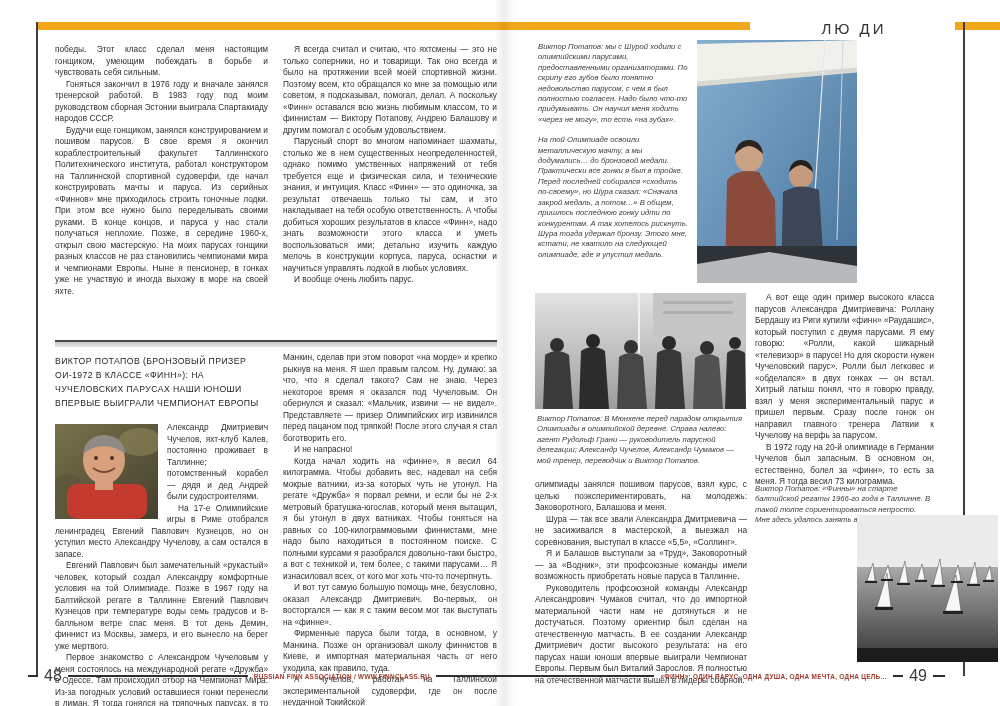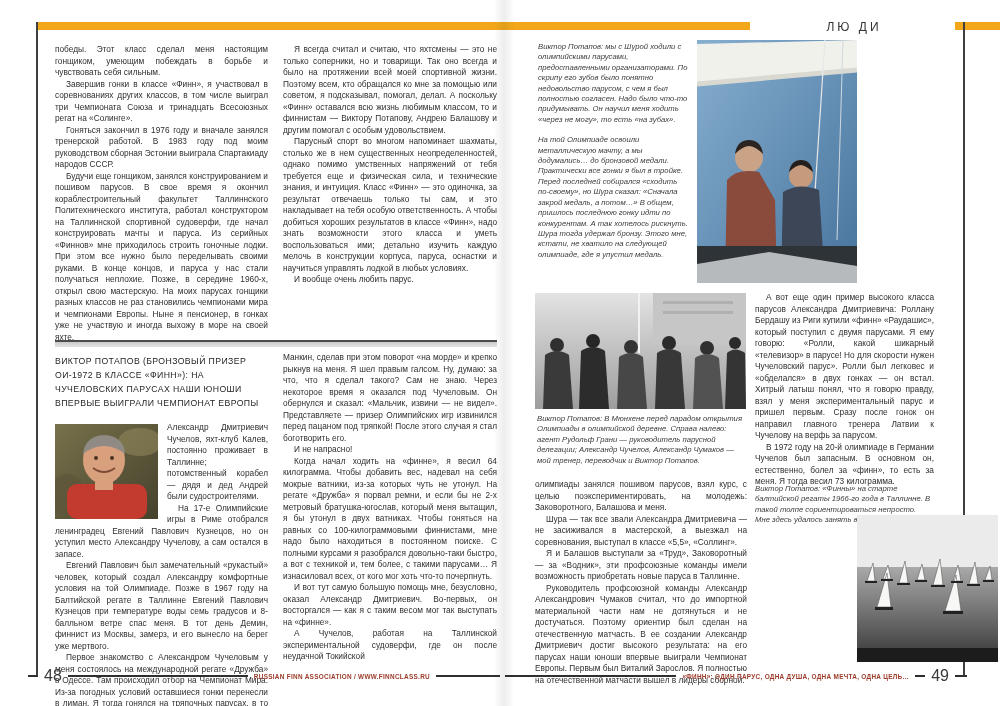--- a/index.html
+++ b/index.html
@@ -6,21 +6,21 @@
   #spread{
     position:relative;width:1000px;height:706px;background:#ffffff;
     font-family:"Liberation Sans",sans-serif;color:#2d2d2d;overflow:hidden;
   }
   
   .topbar{position:absolute;top:22px;height:8px;background:#F2A71B;}
   .vrule{position:absolute;top:22px;width:2px;height:654px;background:#3f3f3f;}
   .spine{position:absolute;left:494px;top:0;width:20px;height:706px;
     background:linear-gradient(to right,rgba(0,0,0,0),rgba(0,0,0,0.07) 50%,rgba(0,0,0,0));}
   .section-label{position:absolute;left:814px;top:20px;width:80px;text-align:center;
-    font-size:12px;letter-spacing:3px;color:#333;}
+    font-size:15px;letter-spacing:3px;color:#333;}
   .divider{position:absolute;left:55px;top:340px;width:442px;height:5px;
     border-top:2px solid #4c4c4c;background:linear-gradient(#c9c9c9,#e3e3e3);}
   
   .body-text{position:absolute;font-size:8.3px;line-height:11.5px;text-align:justify;color:#2e2e2e;}
   .body-text p{margin:0;text-indent:11px;}
   .first-flush p:first-child{text-indent:0;}
   .caption{position:absolute;font-size:7.7px;line-height:10.4px;font-style:italic;color:#3b3b3b;}
   .caption p{margin:0 0 10px 0;font-style:italic;}
   .section-header{font-weight:normal;font-size:8.7px;line-height:14px;letter-spacing:0.4px;
     color:#1f1f1f;margin:0 0 12px 0;text-align:left;text-transform:uppercase;}
@@ -44,21 +44,20 @@
   <div class="topbar" style="left:36px;width:714px;"></div>
   <div class="section-label">ЛЮ ДИ</div>
   <div class="topbar" style="left:955px;width:45px;"></div>
 
   <div class="vrule" style="left:36px;"></div>
   <div class="vrule" style="left:963px;"></div>
   <div class="spine"></div>
 
   <div class="body-text first-flush" style="left:55px;top:44px;width:213px;">
       <p>победы. Этот класс сделал меня настоящим гонщиком, умеющим побеждать в борьбе и чувствовать себя сильным.</p>
-      <p>Завершив гонки в классе «Финн», я участвовал в соревнованиях других классов, в том числе выиграл три Чемпионата Союза и тринадцать Всесоюзных регат на «Солинге».</p>
       <p>Гоняться закончил в 1976 году и вначале занялся тренерской работой. В 1983 году под моим руководством сборная Эстонии выиграла Спартакиаду народов СССР.</p>
       <p>Будучи еще гонщиком, занялся конструированием и пошивом парусов. В свое время я окончил кораблестроительный факультет Таллиннского Политехнического института, работал конструктором на Таллиннской спортивной судоверфи, где начал конструировать мачты и паруса. Из серийных «Финнов» мне приходилось строить гоночные лодки. При этом все нужно было переделывать своими руками. В конце концов, и паруса у нас стали получаться неплохие. Позже, в середине 1960-х, открыл свою мастерскую. На моих парусах гонщики разных классов не раз становились чемпионами мира и чемпионами Европы. Ныне я пенсионер, в гонках уже не участвую и иногда выхожу в море на своей яхте.</p>
     </div>
 
   <div class="body-text" style="left:283px;top:44px;width:214px;">
       <p>Я всегда считал и считаю, что яхтсмены — это не только соперники, но и товарищи. Так оно всегда и было на протяжении всей моей спортивной жизни. Поэтому всем, кто обращался ко мне за помощью или советом, я подсказывал, помогал, делал. А поскольку «Финн» оставался всю жизнь любимым классом, то и финнистам — Виктору Потапову, Андрею Балашову и другим помогал с особым удовольствием.</p>
       <p>Парусный спорт во многом напоминает шахматы, столько же в нем существенных неопределенностей, однако помимо умственных напряжений от тебя требуется еще и физическая сила, и технические знания, и интуиция. Класс «Финн» — это одиночка, за результат отвечаешь только ты сам, и это накладывает на тебя особую ответственность. А чтобы добиться хороших результатов в классе «Финн», надо знать возможности этого класса и уметь воспользоваться ими; детально изучить каждую мелочь в конструкции корпуса, паруса, оснастки и научиться управлять лодкой в любых условиях.</p>
       <p>И вообще очень любить парус.</p>
     </div>
 
@@ -92,20 +91,21 @@
         <p>Евгений Павлович был замечательный «рукастый» человек, который создал Александру комфортные условия на той Олимпиаде. Позже в 1967 году на Балтийской регате в Таллинне Евгений Павлович Кузнецов при температуре воды семь градусов и 8-балльном ветре спас меня. В тот день Демин, финнист из Москвы, замерз, и его вынесло на берег уже мертвого.</p>
         <p>Первое знакомство с Александром Чучеловым у меня состоялось на международной регате «Дружба» в Одессе. Там происходил отбор на Чемпионат Мира. Из-за погодных условий оставшиеся гонки перенесли в лиман. Я тогда гонялся на тряпочных парусах, в то время как иностранцы и наши мастера ходили под дакроном. В одной из гонок я оказался в лидерах и попал между Чучеловым и Манкиным. Первым меня «проутюжил»</p>
       </div>
   </div>
 
   <div class="body-text first-flush" style="left:283px;top:352px;width:214px;">
       <p>Манкин, сделав при этом поворот «на морде» и крепко рыкнув на меня. Я шел правым галсом. Ну, думаю: за что, что я сделал такого? Сам не знаю. Через некоторое время я оказался под Чучеловым. Он обернулся и сказал: «Мальчик, извини — не видел». Представляете — призер Олимпийских игр извинился перед пацаном под тряпкой! После этого случая я стал боготворить его.</p>
       <p>И не напрасно!</p>
       <p>Когда начал ходить на «финне», я весил 64 килограмма. Чтобы добавить вес, надевал на себя мокрые ватники, из-за которых чуть не утонул. На регате «Дружба» я порвал ремни, и если бы не 2-х метровый братушка-югослав, который меня вытащил, я бы утонул в двух ватниках. Чтобы гоняться на равных со 100-килограммовыми финнистами, мне надо было находиться в постоянном поиске. С полными курсами я разобрался довольно-таки быстро, а вот с техникой и, тем более, с такими парусами… Я изнасиловал всех, от кого мог хоть что-то почерпнуть.</p>
       <p>И вот тут самую большую помощь мне, безусловно, оказал Александр Дмитриевич. Во-первых, он восторгался — как я с таким весом мог так выступать на «финне».</p>
+      <p>Фирменные паруса были тогда, в основном, у Манкина. Позже он организовал школу финнистов в Киеве, и импортная материальная часть от него уходила, как правило, туда.</p>
       <p>А Чучелов, работая на Таллинской экспериментальной судоверфи, где он после неудачной Токийской</p>
     </div>
 
   <div class="caption" style="left:538px;top:42px;width:151px;">
       <p>Виктор Потапов: мы с Шурой ходили с олимпийскими парусами, предоставленными организаторами. По скрипу его зубов было понятно недовольство парусом, с чем я был полностью согласен. Надо было что-то придумывать. Он научил меня ходить «через не могу», то есть «на зубах».</p>
       <p>На той Олимпиаде освоили металлическую мачту, а мы додумались… до бронзовой медали. Практически все гонки я был в тройке. Перед последней собирался «сходить по-своему», но Шура сказал: «Сначала закрой медаль, а потом…» В общем, пришлось последнюю гонку идти по конкурентам. А так хотелось рискнуть. Шура тогда удержал бронзу. Этого мне, кстати, не хватило на следующей олимпиаде, где я упустил медаль.</p>
     </div>
 
   <span class="photo" style="left:697px;top:40px;width:160px;height:243px;">
     <svg viewBox="0 0 160 243" preserveAspectRatio="none" aria-hidden="true">
@@ -214,21 +214,21 @@
   </span>
 
   <div class="footer" style="left:28px;width:472px;">
     <div class="fline" style="width:10px;"></div>
     <span class="pagenum">48</span>
     <div class="fline" style="width:180px;"></div>
     <span class="footer-small">RUSSIAN FINN ASSOCIATION / WWW.FINNCLASS.RU</span>
     <div class="fline grow"></div>
   </div>
 
-  <div class="footer" style="left:505px;width:462px;justify-content:flex-end;">
+  <div class="footer" style="left:483px;width:462px;justify-content:flex-end;">
     <div class="fline grow"></div>
     <span class="footer-small">«ФИНН»: ОДИН ПАРУС, ОДНА ДУША, ОДНА МЕЧТА, ОДНА ЦЕЛЬ…</span>
     <div class="fline" style="width:10px;"></div>
     <span class="pagenum">49</span>
     <div class="fline" style="width:12px;"></div>
   </div>
 
 </div>
 
 </body></html>

